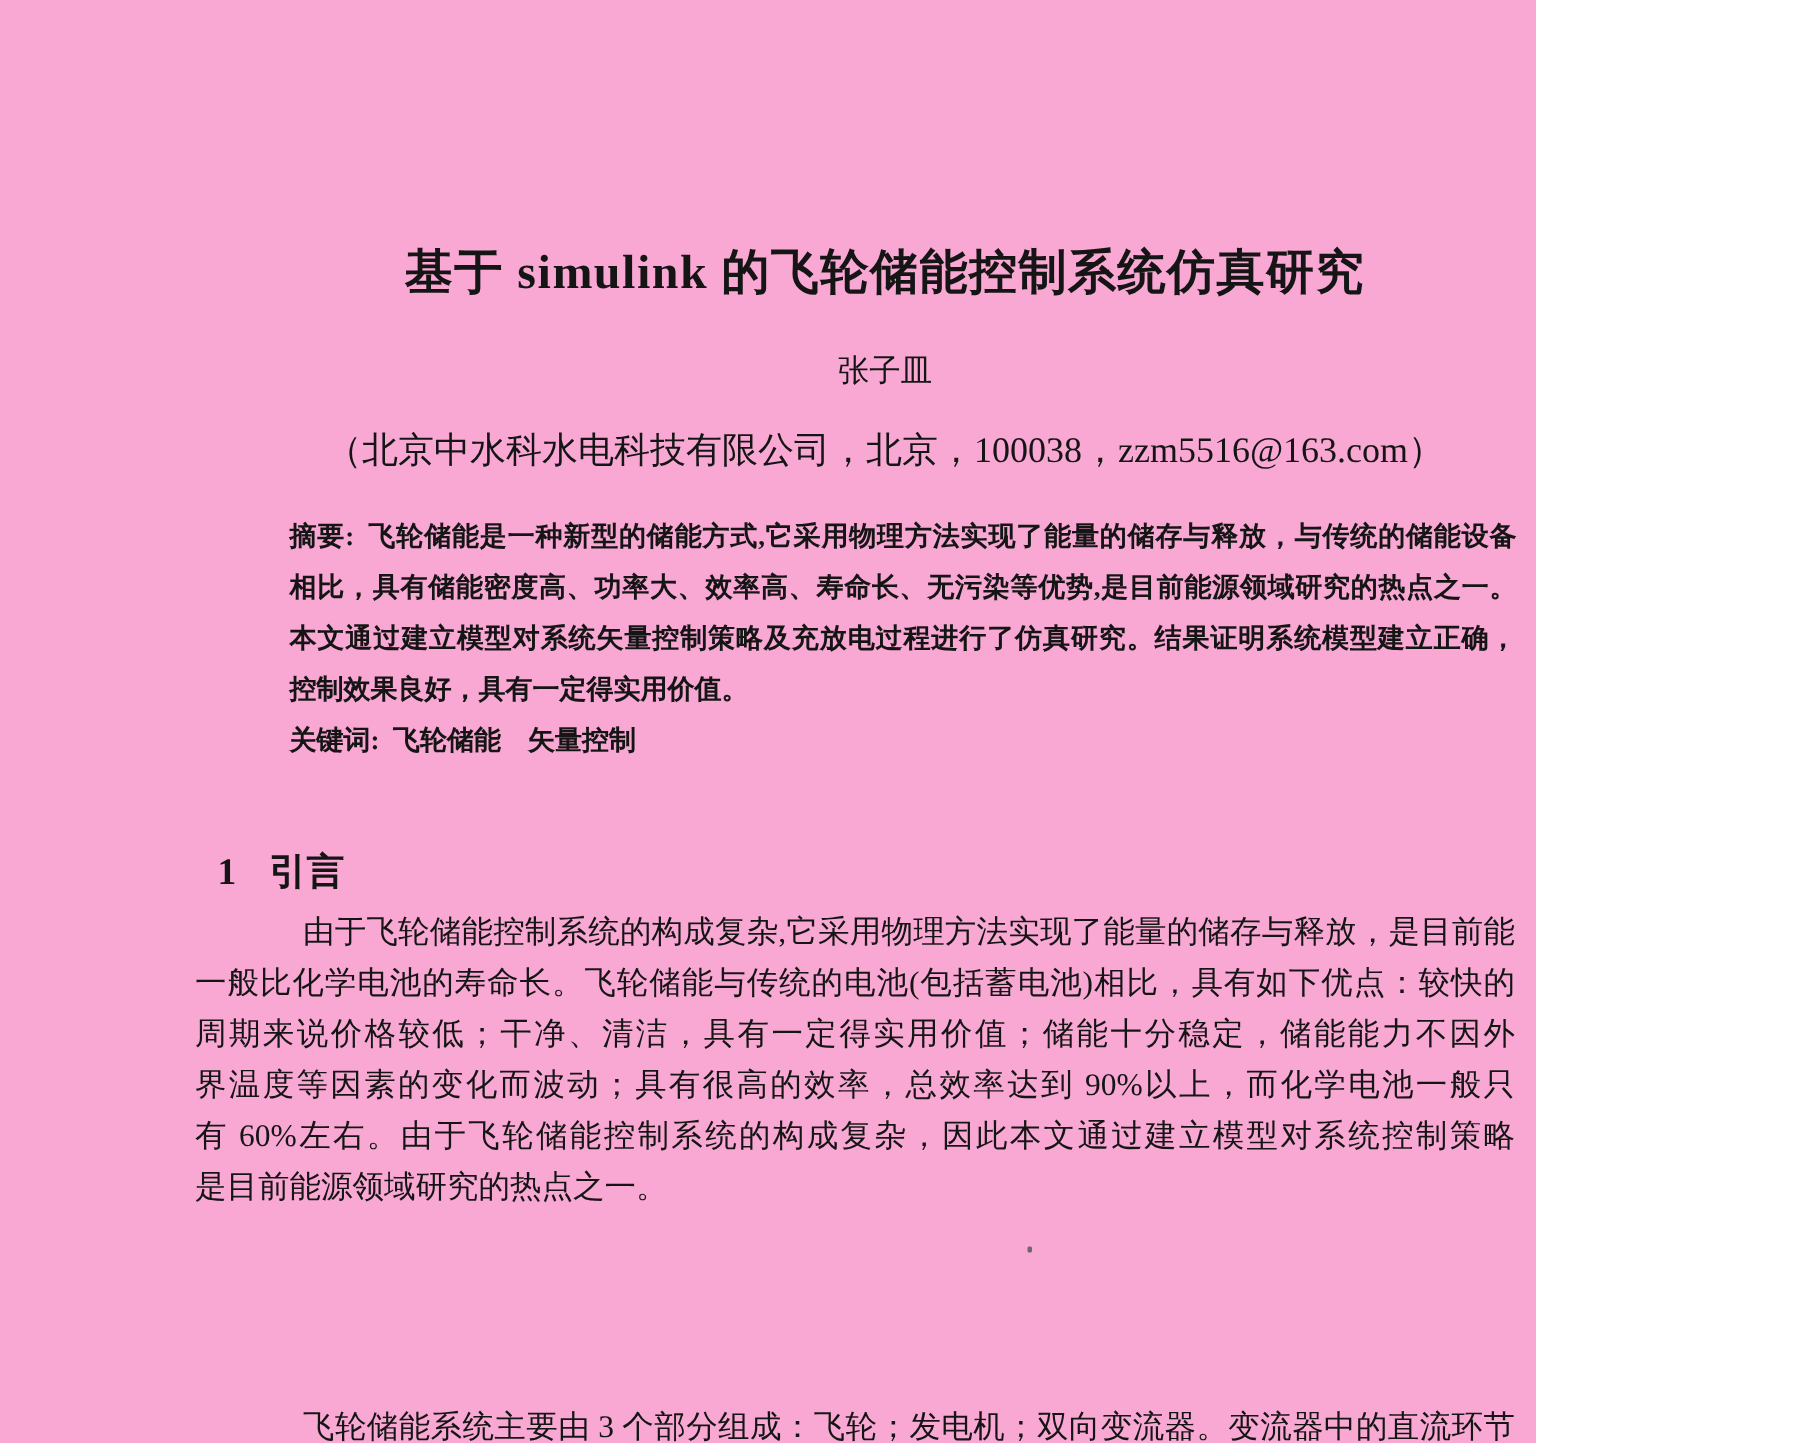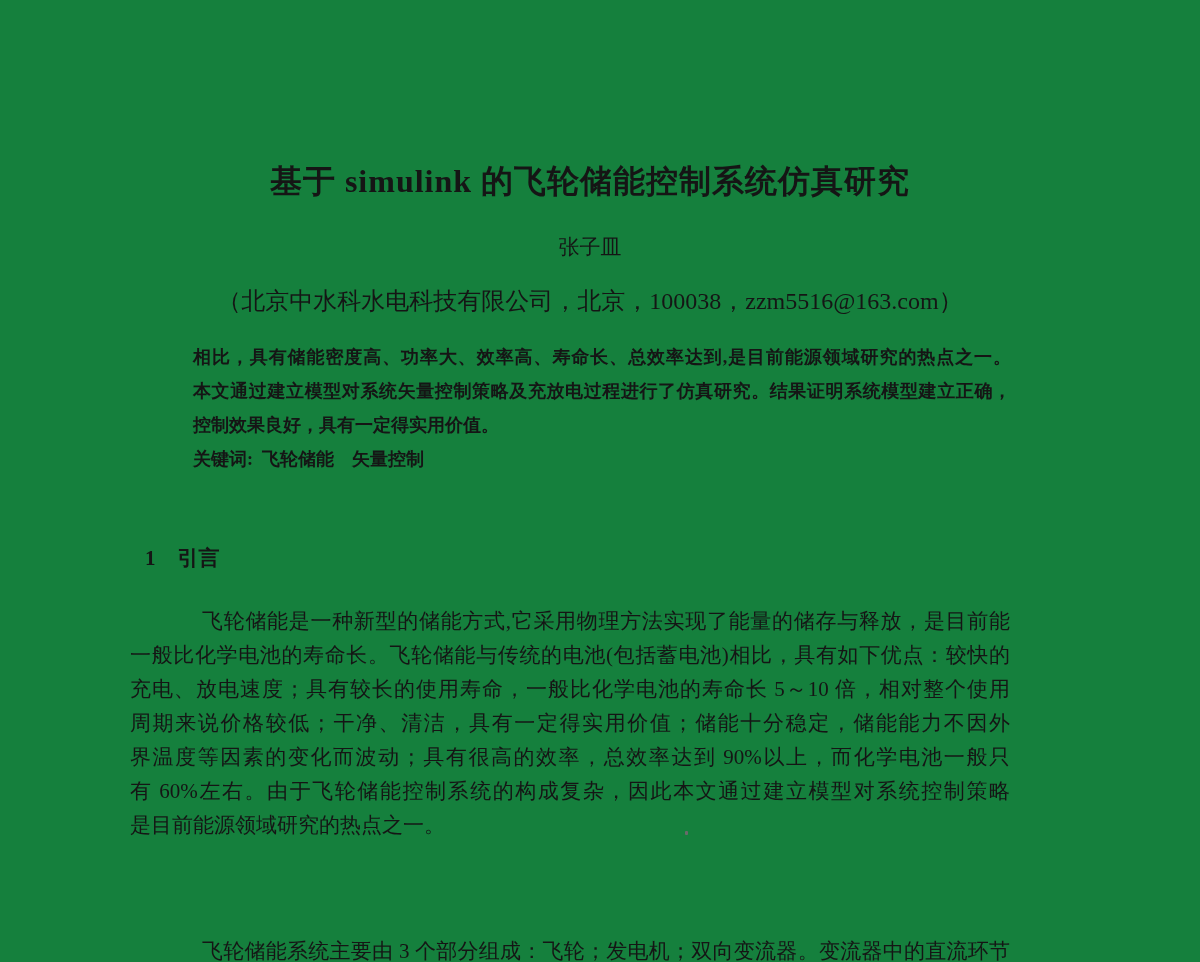--- a/index.html
+++ b/index.html
@@ -2,23 +2,23 @@
 <html><head>
 <meta charset="utf-8">
 <style>
   html, body {
     margin: 0;
     padding: 0;
     background: #ffffff;
   }
   .page {
     position: relative;
-    width: 1200px;
+    width: 1024px;
     height: 962px;
-    background: #15803d;
+    background: #f9a8d4;
     overflow: hidden;
     font-family: "Liberation Serif", "DejaVu Serif", serif;
     color: #151515;
   }
   .paper-title {
     position: absolute;
     top: 158px;
     left: 0;
     width: 1180px;
     text-align: center;
@@ -60,23 +60,24 @@
     white-space: normal;
   }
   .jline.short { text-align-last: left; }
   .abs-label, .kw-label {
     font-weight: bold;
     margin-right: 9px;
   }
   .section-heading {
     position: absolute;
     left: 145px;
-    font-size: 21px;
+    font-size: 25px;
     font-weight: bold;
     line-height: 34px;
+    margin-top: 24px;
   }
   .section-heading .sec-num { margin-right: 22px; }
   #sec1-heading { top: 541px; }
   #sec2-heading { top: 874px; }
   .bodytext {
     position: absolute;
     left: 130px;
     width: 880px;
     font-size: 21px;
   }
@@ -99,36 +100,38 @@
 
 <div class="page">
 
   <div class="paper-title">基于 simulink 的飞轮储能控制系统仿真研究</div>
 
   <div class="author">张子皿</div>
 
   <div class="affiliation">（北京中水科水电科技有限公司，北京，100038，zzm5516@163.com）</div>
 
   <div class="abstract">
-    <div class="jline">相比，具有储能密度高、功率大、效率高、寿命长、总效率达到,是目前能源领域研究的热点之一。</div>
+    <div class="jline">
+      <span class="abs-label">摘要:</span><span>飞轮储能是一种新型的储能方式,它采用物理方法实现了能量的储存与释放，与传统的储能设备</span>
+    </div>
+    <div class="jline">相比，具有储能密度高、功率大、效率高、寿命长、无污染等优势,是目前能源领域研究的热点之一。</div>
     <div class="jline">本文通过建立模型对系统矢量控制策略及充放电过程进行了仿真研究。结果证明系统模型建立正确，</div>
     <div class="jline short">控制效果良好，具有一定得实用价值。</div>
     <div class="jline short">
       <span class="kw-label">关键词:</span><span>飞轮储能　矢量控制</span>
     </div>
   </div>
 
   <div class="section-heading" id="sec1-heading">
     <span class="sec-num">1</span><span>引言</span>
   </div>
 
   <div class="bodytext" id="intro-para">
-    <div class="jline indent">飞轮储能是一种新型的储能方式,它采用物理方法实现了能量的储存与释放，是目前能</div>
+    <div class="jline indent">由于飞轮储能控制系统的构成复杂,它采用物理方法实现了能量的储存与释放，是目前能</div>
     <div class="jline">一般比化学电池的寿命长。飞轮储能与传统的电池(包括蓄电池)相比，具有如下优点：较快的</div>
-    <div class="jline">充电、放电速度；具有较长的使用寿命，一般比化学电池的寿命长 5～10 倍，相对整个使用</div>
     <div class="jline">周期来说价格较低；干净、清洁，具有一定得实用价值；储能十分稳定，储能能力不因外</div>
     <div class="jline">界温度等因素的变化而波动；具有很高的效率，总效率达到 90%以上，而化学电池一般只</div>
     <div class="jline">有 60%左右。由于飞轮储能控制系统的构成复杂，因此本文通过建立模型对系统控制策略</div>
     <div class="jline short">是目前能源领域研究的热点之一。</div>
   </div>
 
   <div class="artifact-dot"></div>
 
 
   <div class="bodytext" id="sec2-para">

